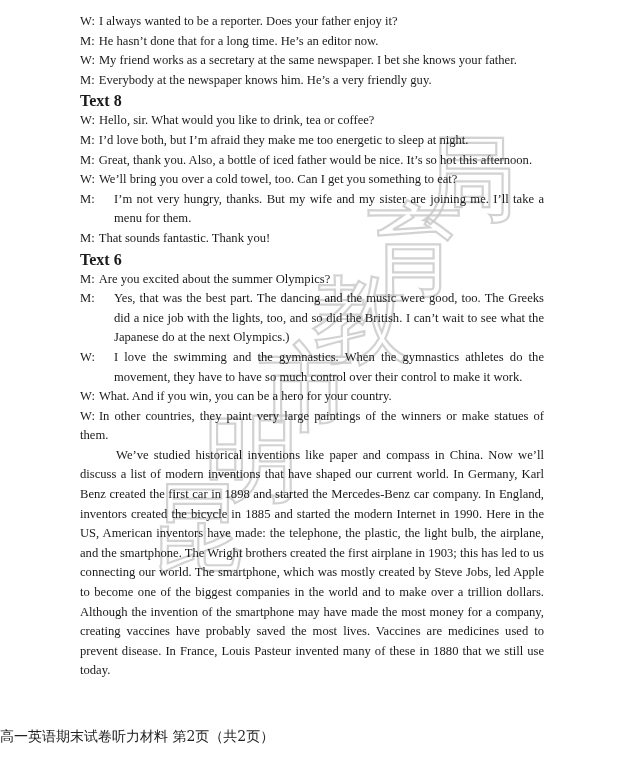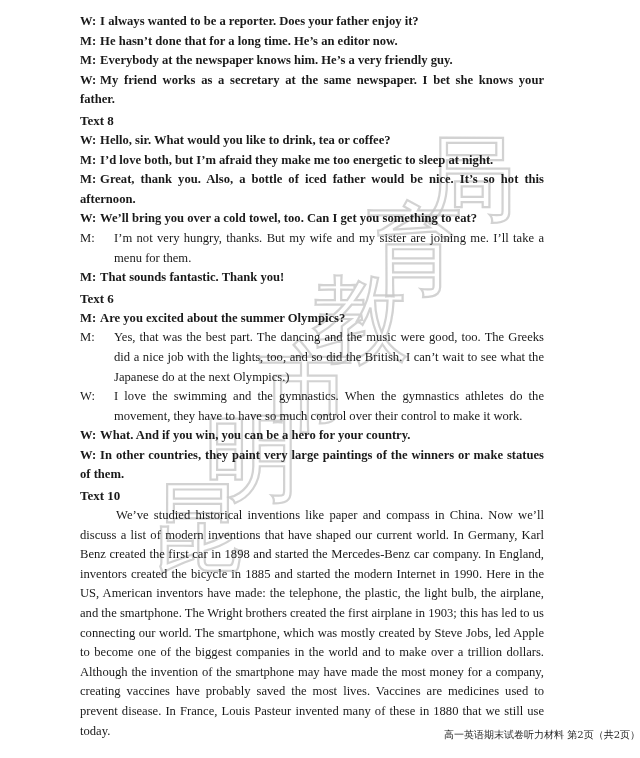--- a/index.html
+++ b/index.html
@@ -3,28 +3,28 @@
 <meta charset="utf-8">
 <style>
   html, body { margin: 0; padding: 0; }
   body {
     width: 640px; height: 758px; background: #ffffff; position: relative; overflow: hidden;
     font-family: "Liberation Serif", "DejaVu Serif", serif; color: #1a1a1a;
   }
   .page { position: absolute; left: 80px; top: 12px; width: 464px; }
   .line { font-size: 12.6px; line-height: 19.6px; margin: 0; }
   .turn { padding-left: 34px; text-indent: -34px; text-align: justify; }
-  .turn.tight { padding-left: 0; text-indent: 0; font-weight: bold; }
+  .turn.tight { padding-left: 0; text-indent: 0; }
   .spk { display: inline-block; width: 34px; text-indent: 0; }
   .spk.tight { width: auto; margin-right: 4px; }
-  .heading { font-weight: bold; font-size: 13px; line-height: 20px; margin: 1px 0 0 0; }
+  .heading { font-weight: bold; font-size: 16px; line-height: 20px; margin: 1px 0 0 0; }
   .para { font-size: 12.6px; line-height: 19.6px; text-indent: 36px; text-align: justify; margin: 0; }
   .footer {
-    position: absolute; left: 0; width: 640px; top: 728px; text-align: right;
-    font-size: 10px; font-family: "DejaVu Serif", serif; color: #222;
+    position: absolute; left: 0; width: 640px; top: 728px; text-align: left;
+    font-size: 14px; font-family: "DejaVu Serif", serif; color: #222;
   }
   .watermark { position: absolute; left: 0; top: 0; width: 640px; height: 758px; pointer-events: none; }
 </style>
 </head>
 <body>
 
 <svg class="watermark" viewBox="0 0 640 758" xmlns="http://www.w3.org/2000/svg">
   <g id="wm-group" transform="translate(150,560) rotate(-52)">
       <text x="0" y="0" font-size="96" font-family="DejaVu Sans, sans-serif" fill="none" stroke="#c8c8c8" stroke-width="2.2" opacity="0.8" transform="rotate(52 0 0)">昆</text>
       <text x="88" y="0" font-size="96" font-family="DejaVu Sans, sans-serif" fill="none" stroke="#c8c8c8" stroke-width="2.2" opacity="0.8" transform="rotate(52 88 0)">明</text>
@@ -33,22 +33,22 @@
       <text x="352" y="0" font-size="96" font-family="DejaVu Sans, sans-serif" fill="none" stroke="#c8c8c8" stroke-width="2.2" opacity="0.8" transform="rotate(52 352 0)">育</text>
       <text x="440" y="0" font-size="96" font-family="DejaVu Sans, sans-serif" fill="none" stroke="#c8c8c8" stroke-width="2.2" opacity="0.8" transform="rotate(52 440 0)">局</text>
     </g>
 </svg>
 
 <div class="page">
 
   <div>
     <p class="line turn tight"><span class="spk tight">W:</span><span>I always wanted to be a reporter. Does your father enjoy it?</span></p>
     <p class="line turn tight"><span class="spk tight">M:</span><span>He hasn’t done that for a long time. He’s an editor now.</span></p>
+    <p class="line turn tight"><span class="spk tight">W:</span><span>My friend works as a secretary at the same newspaper. I bet she knows your father.</span></p>
     <p class="line turn tight"><span class="spk tight">M:</span><span>Everybody at the newspaper knows him. He’s a very friendly guy.</span></p>
-    <p class="line turn tight"><span class="spk tight">W:</span><span>My friend works as a secretary at the same newspaper. I bet she knows your father.</span></p>
   </div>
 
   <div>
     <p class="heading">Text 8</p>
     <p class="line turn tight"><span class="spk tight">W:</span><span>Hello, sir. What would you like to drink, tea or coffee?</span></p>
     <p class="line turn tight"><span class="spk tight">M:</span><span>I’d love both, but I’m afraid they make me too energetic to sleep at night.</span></p>
     <p class="line turn tight"><span class="spk tight">M:</span><span>Great, thank you. Also, a bottle of iced father would be nice. It’s so hot this afternoon.</span></p>
     <p class="line turn tight"><span class="spk tight">W:</span><span>We’ll bring you over a cold towel, too. Can I get you something to eat?</span></p>
     <p class="line turn"><span class="spk">M:</span><span>I’m not very hungry, thanks. But my wife and my sister are joining me. I’ll take a menu for them.</span></p>
     <p class="line turn tight"><span class="spk tight">M:</span><span>That sounds fantastic. Thank you!</span></p>
@@ -57,18 +57,17 @@
   <div>
     <p class="heading">Text 6</p>
     <p class="line turn tight"><span class="spk tight">M:</span><span>Are you excited about the summer Olympics?</span></p>
     <p class="line turn"><span class="spk">M:</span><span>Yes, that was the best part. The dancing and the music were good, too. The Greeks did a nice job with the lights, too, and so did the British. I can’t wait to see what the Japanese do at the next Olympics.)</span></p>
     <p class="line turn"><span class="spk">W:</span><span>I love the swimming and the gymnastics. When the gymnastics athletes do the movement, they have to have so much control over their control to make it work.</span></p>
     <p class="line turn tight"><span class="spk tight">W:</span><span>What. And if you win, you can be a hero for your country.</span></p>
     <p class="line turn tight"><span class="spk tight">W:</span><span>In other countries, they paint very large paintings of the winners or make statues of them.</span></p>
   </div>
 
   <div>
-    <p class="heading">Text 10</p>
     <p class="para">We’ve studied historical inventions like paper and compass in China. Now we’ll discuss a list of modern inventions that have shaped our current world. In Germany, Karl Benz created the first car in 1898 and started the Mercedes-Benz car company. In England, inventors created the bicycle in 1885 and started the modern Internet in 1990. Here in the US, American inventors have made: the telephone, the plastic, the light bulb, the airplane, and the smartphone. The Wright brothers created the first airplane in 1903; this has led to us connecting our world. The smartphone, which was mostly created by Steve Jobs, led Apple to become one of the biggest companies in the world and to make over a trillion dollars. Although the invention of the smartphone may have made the most money for a company, creating vaccines have probably saved the most lives. Vaccines are medicines used to prevent disease. In France, Louis Pasteur invented many of these in 1880 that we still use today.</p>
   </div>
 </div>
 
 <div class="footer">高一英语期末试卷听力材料  第2页（共2页）</div>
 
 </body></html>

